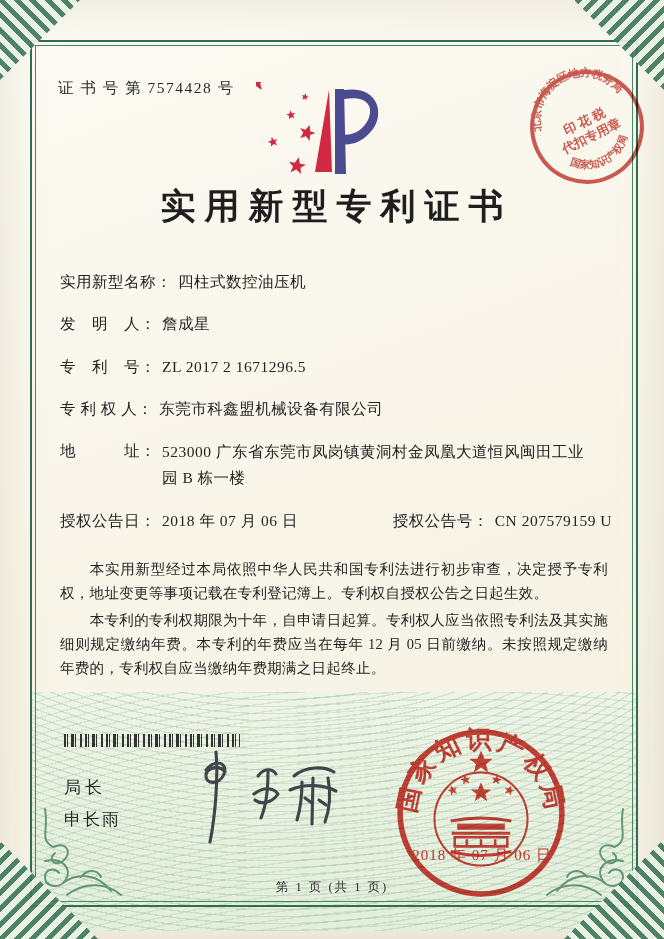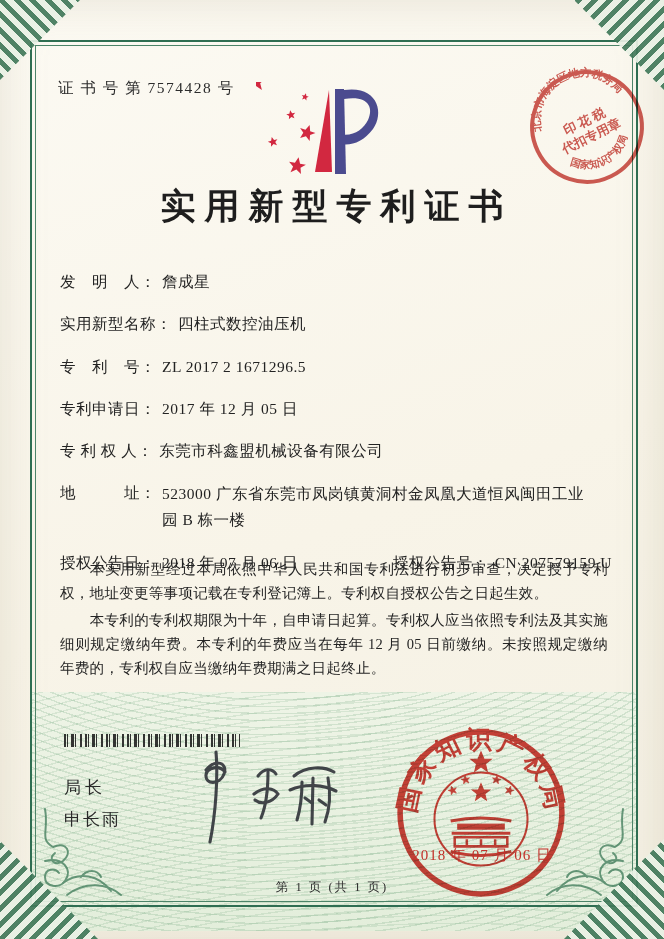--- a/index.html
+++ b/index.html
@@ -110,34 +110,30 @@
       </text>
       <text x="68" y="66" font-size="12.5" fill="#c8463f" text-anchor="middle" font-weight="bold">印 花 税</text>
       <text x="68" y="82" font-size="12.5" fill="#c8463f" text-anchor="middle" font-weight="bold">代扣专用章</text>
     </g>
   </svg>
 
   <div class="title">实用新型专利证书</div>
 
   <div class="fields">
     <div class="frow">
+      <span class="flabel">实用新型名称：</span>
+      <span class="fvalue">四柱式数控油压机</span>
+    </div>
+    <div class="frow">
       <span class="flabel">发　明　人：</span>
       <span class="fvalue">詹成星</span>
     </div>
     <div class="frow">
-      <span class="flabel">实用新型名称：</span>
-      <span class="fvalue">四柱式数控油压机</span>
-    </div>
-    <div class="frow">
       <span class="flabel">专　利　号：</span>
       <span class="fvalue">ZL 2017 2 1671296.5</span>
-    </div>
-    <div class="frow">
-      <span class="flabel">专利申请日：</span>
-      <span class="fvalue">2017 年 12 月 05 日</span>
     </div>
     <div class="frow">
       <span class="flabel">专 利 权 人：</span>
       <span class="fvalue">东莞市科鑫盟机械设备有限公司</span>
     </div>
     <div class="frow addr">
       <span class="flabel">地　　　址：</span>
       <span class="fvalue">523000 广东省东莞市凤岗镇黄洞村金凤凰大道恒风闽田工业园 B 栋一楼</span>
     </div>
     <div class="grant-row">

